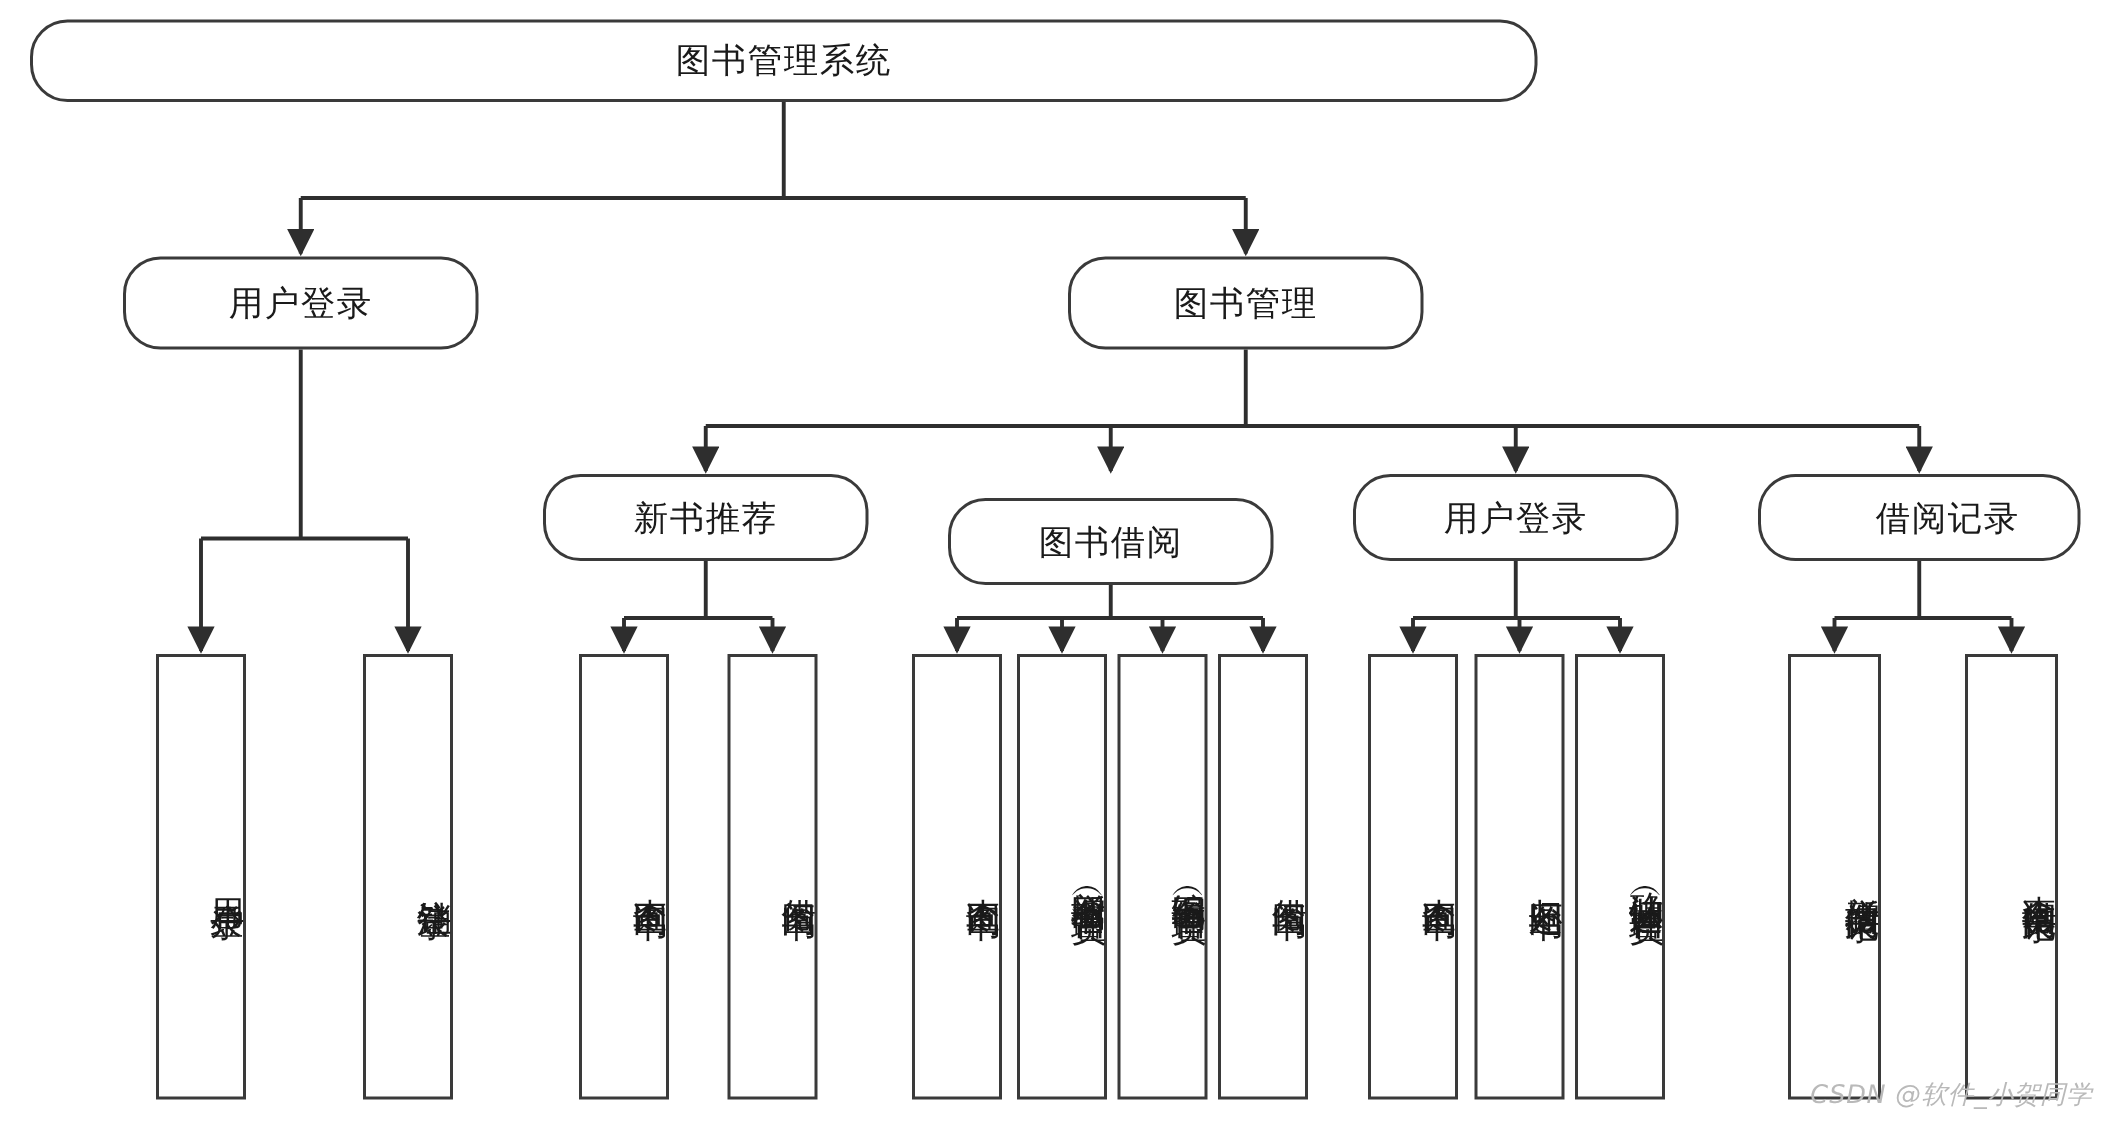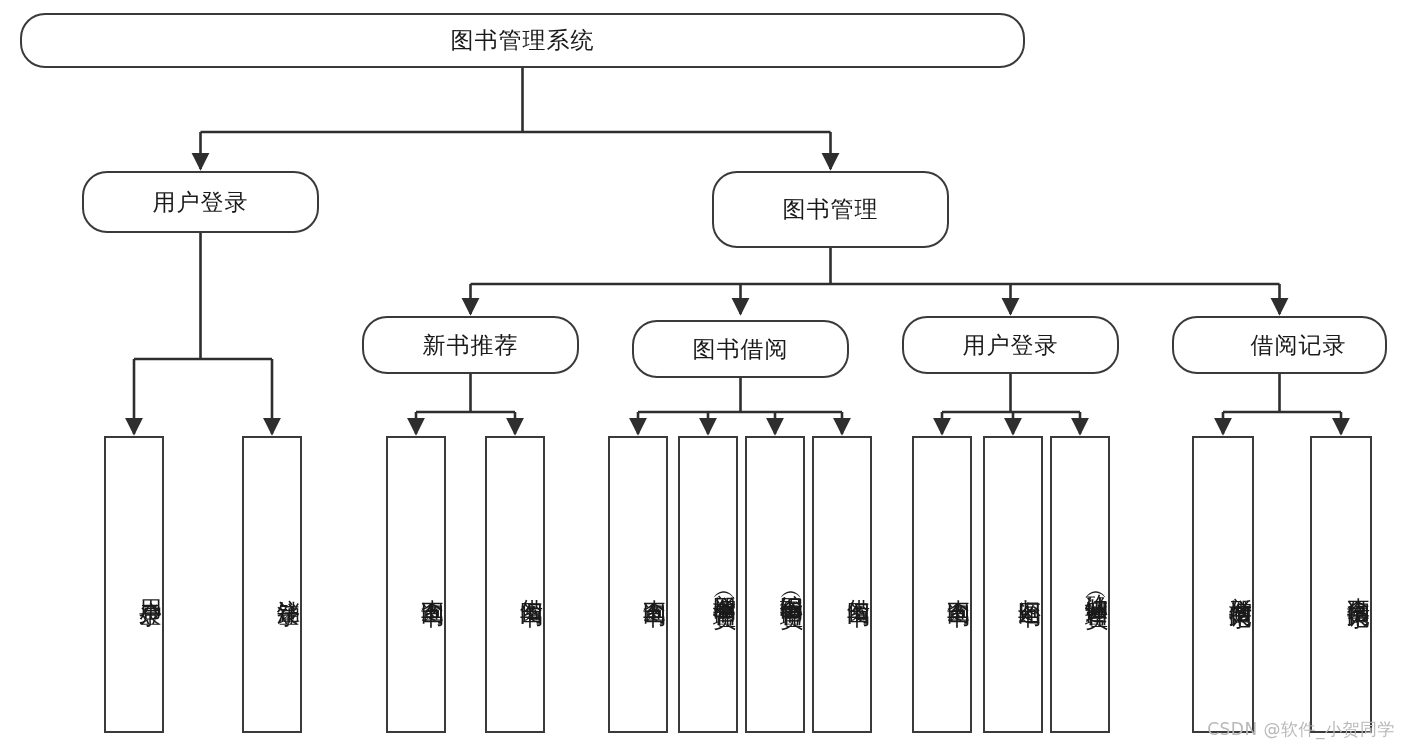--- a/index.html
+++ b/index.html
@@ -59,20 +59,21 @@
     text-orientation: upright;
   }
   #watermark {
     position: absolute;
     right: 10px;
     bottom: 6px;
     font-size: 17px;
     color: #b9b9b9;
     white-space: nowrap;
     letter-spacing: 0.5px;
+    font-style: italic;
   }
 </style>
 </head>
 <body>
 
 <div id="canvas">
 
   <svg id="wires" viewBox="0 0 1405 747" xmlns="http://www.w3.org/2000/svg">
     <defs>
       <marker id="arrow" viewBox="0 0 10 10" refX="9" refY="5" markerWidth="7" markerHeight="7" orient="auto-start-reverse">
@@ -116,27 +117,27 @@
       </g>
   </svg>
 
   <div id="nodes">
       <div class="node h" style="left: 20px; top: 13px; width: 1005px; height: 55px; border-color: rgb(58, 58, 58); background: rgb(255, 255, 255); color: rgb(26, 26, 26);">
         <span class="lbl">图书管理系统</span>
       </div>
       <div class="node h" style="left: 82px; top: 171px; width: 237px; height: 62px; border-color: rgb(58, 58, 58); background: rgb(255, 255, 255); color: rgb(26, 26, 26);">
         <span class="lbl">用户登录</span>
       </div>
-      <div class="node h" style="left: 712px; top: 171px; width: 237px; height: 77px; border-color: rgb(58, 58, 58); background: rgb(255, 255, 255); color: rgb(26, 26, 26);">
+      <div class="node h" style="left: 712px; top: 171px; width: 237px; height: 62px; border-color: rgb(58, 58, 58); background: rgb(255, 255, 255); color: rgb(26, 26, 26);">
         <span class="lbl">图书管理</span>
       </div>
       <div class="node h" style="left: 362px; top: 316px; width: 217px; height: 58px; border-color: rgb(58, 58, 58); background: rgb(255, 255, 255); color: rgb(26, 26, 26); align-items: center;">
         <span class="lbl">新书推荐</span>
       </div>
-      <div class="node h" style="left: 632px; top: 320px; width: 217px; height: 58px; border-color: rgb(58, 58, 58); background: rgb(255, 255, 255); color: rgb(26, 26, 26);">
+      <div class="node h" style="left: 632px; top: 332px; width: 217px; height: 58px; border-color: rgb(58, 58, 58); background: rgb(255, 255, 255); color: rgb(26, 26, 26);">
         <span class="lbl">图书借阅</span>
       </div>
       <div class="node h" style="left: 902px; top: 316px; width: 217px; height: 58px; border-color: rgb(58, 58, 58); background: rgb(255, 255, 255); color: rgb(26, 26, 26);">
         <span class="lbl">用户登录</span>
       </div>
       <div class="node h" style="left: 1172px; top: 316px; width: 215px; height: 58px; border-color: rgb(58, 58, 58); background: rgb(255, 255, 255); color: rgb(26, 26, 26); padding-left: 38px;">
         <span class="lbl">借阅记录</span>
       </div>
       <div class="node v" style="left: 104px; top: 436px; width: 60px; height: 297px; border-color: rgb(58, 58, 58); background: rgb(255, 255, 255); color: rgb(26, 26, 26);">
         <span class="lbl">用户登录</span>

